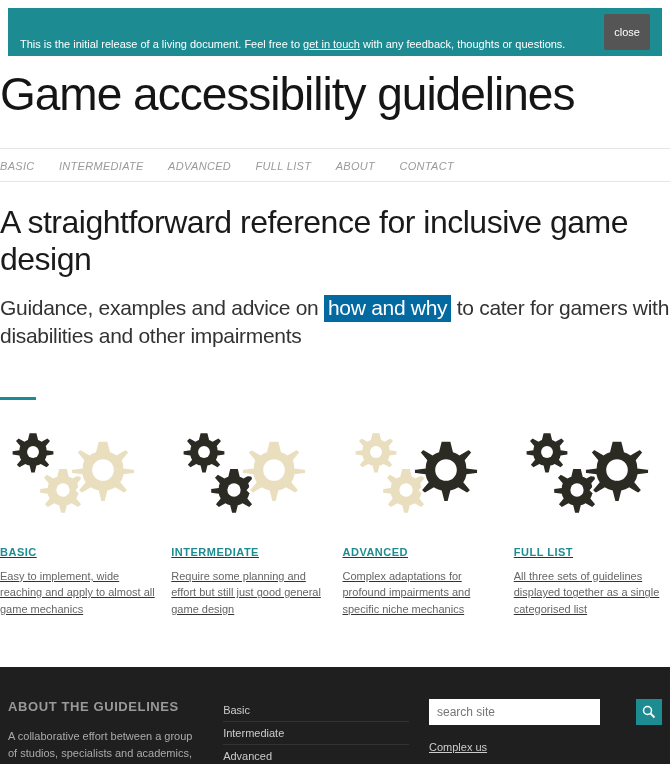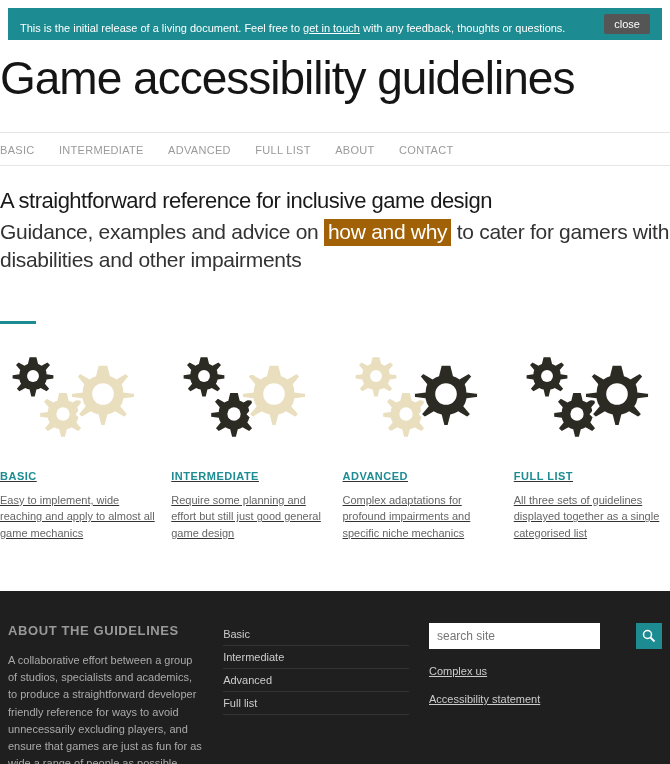--- a/index.html
+++ b/index.html
@@ -1,31 +1,31 @@
 <!DOCTYPE html>
 <html><head>
 <meta charset="utf-8">
 <style>
   * { margin: 0; padding: 0; box-sizing: border-box; }
   body { font-family: Arial, Helvetica, sans-serif; color: #333; width: 670px; background: #fff; }
   a { color: inherit; }
 
   .banner { background: #1d8c92; color: #fff; font-size: 11px; padding: 6px 12px; display: flex; align-items: flex-end; justify-content: space-between; margin: 8px; }
   .banner a { text-decoration: underline; }
-  .banner .close { background: #555; border: none; color: #fff; font-size: 11px; padding: 4px 10px; cursor: pointer; border-radius: 2px; }
+  .banner .close { background: #555; border: none; color: #fff; font-size: 11px; padding: 12px 10px; cursor: pointer; border-radius: 2px; }
 
   .container { padding: 0 0; }
   h1.site-title { font-family: Helvetica, Arial, sans-serif; font-weight: 300; font-size: 46px; line-height: 1.05; margin: 14px 0 30px 0; letter-spacing: -1px; color: #151515; }
 
-  nav.main-nav { border-top: 1px solid #e5e5e5; border-bottom: 1px solid #e5e5e5; padding: 7px 0; margin-bottom: 22px; }
+  nav.main-nav { border-top: 1px solid #e5e5e5; border-bottom: 1px solid #e5e5e5; padding: 7px 0; margin-bottom: 22px; font-style: italic; }
   nav.main-nav a { font-size: 11px; color: #9a9a9a; text-decoration: none; margin-right: 20px; letter-spacing: 0.3px; }
 
-  h2.tagline { font-family: Helvetica, Arial, sans-serif; font-weight: 300; font-size: 22px; margin-bottom: 4px; color: #1a1a1a; letter-spacing: -0.5px; }
+  h2.tagline { font-family: Helvetica, Arial, sans-serif; font-weight: 300; font-size: 32px; margin-bottom: 16px; color: #1a1a1a; letter-spacing: -0.5px; }
   p.sub { font-family: Helvetica, Arial, sans-serif; font-weight: 300; font-size: 21px; line-height: 1.3; color: #333; margin-bottom: 48px; letter-spacing: -0.3px; }
-  p.sub .hl { background: #a16207; color: #fff; padding: 1px 4px 3px 4px; }
+  p.sub .hl { background: #0369a1; color: #fff; padding: 1px 4px 3px 4px; }
 
   .sep { width: 36px; height: 3px; background: #1d8c92; margin-bottom: 28px; }
 
   .cards { display: flex; gap: 15px; margin-bottom: 50px; }
   .card { flex: 1; }
   .card .gears { height: 100px; display: flex; align-items: center; justify-content: center; margin-bottom: 18px; }
   .card h3 { font-size: 11px; font-weight: bold; letter-spacing: 0.5px; margin-bottom: 10px; }
   .card.basic h3 { color: #1d8c92; }
   .card.inter h3 { color: #1d8c92; }
   .card.adv h3 { color: #1d8c92; }

